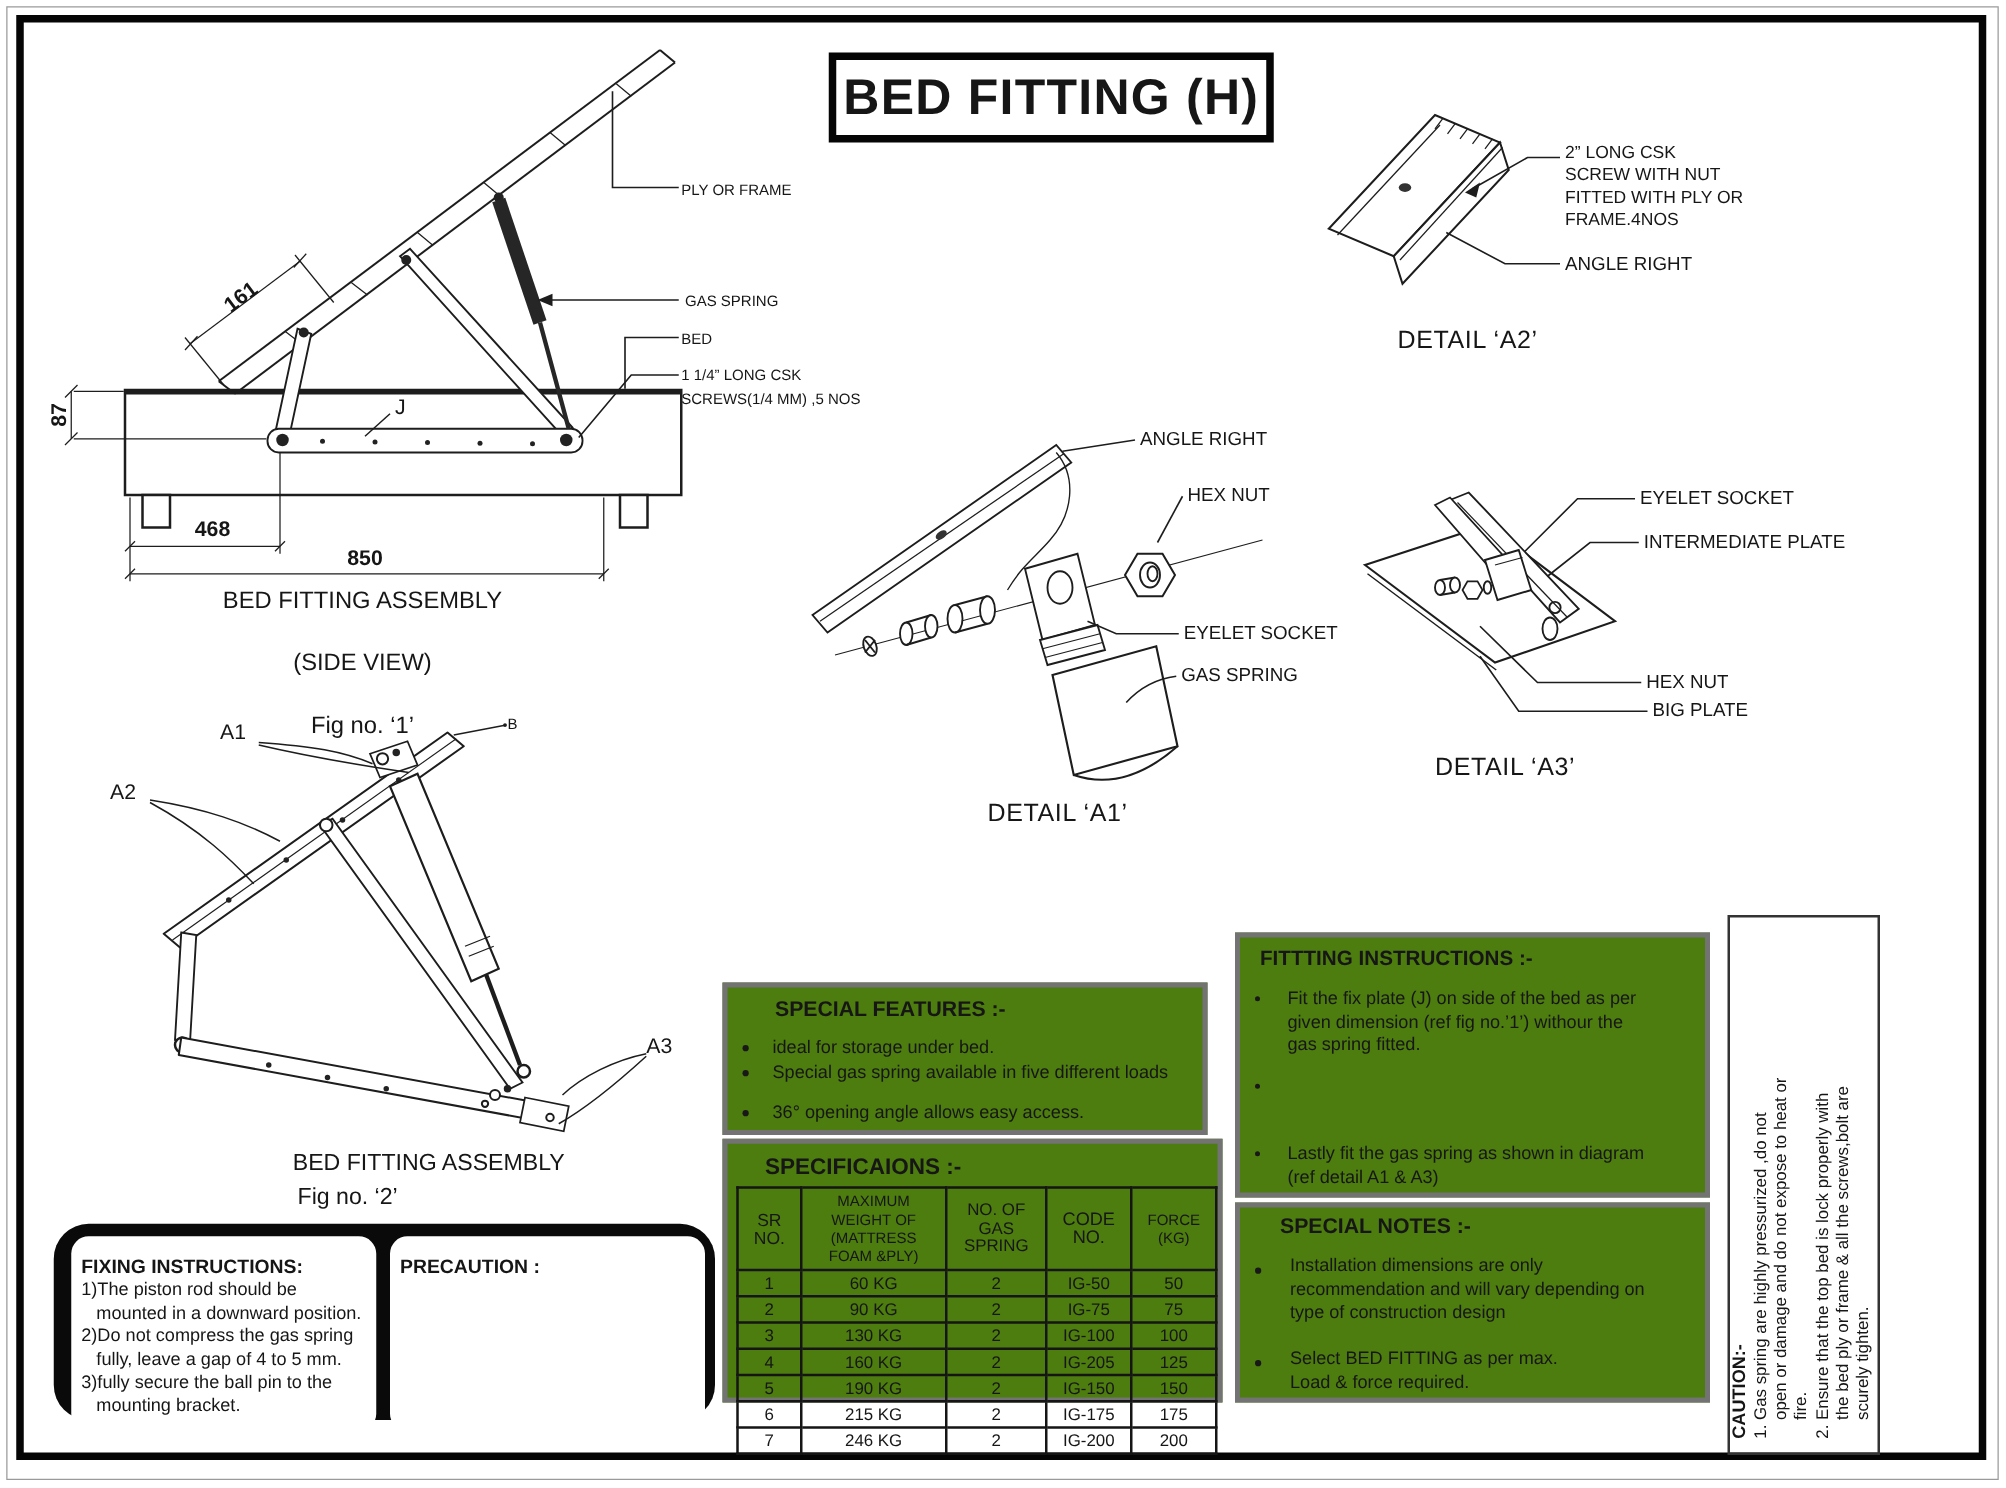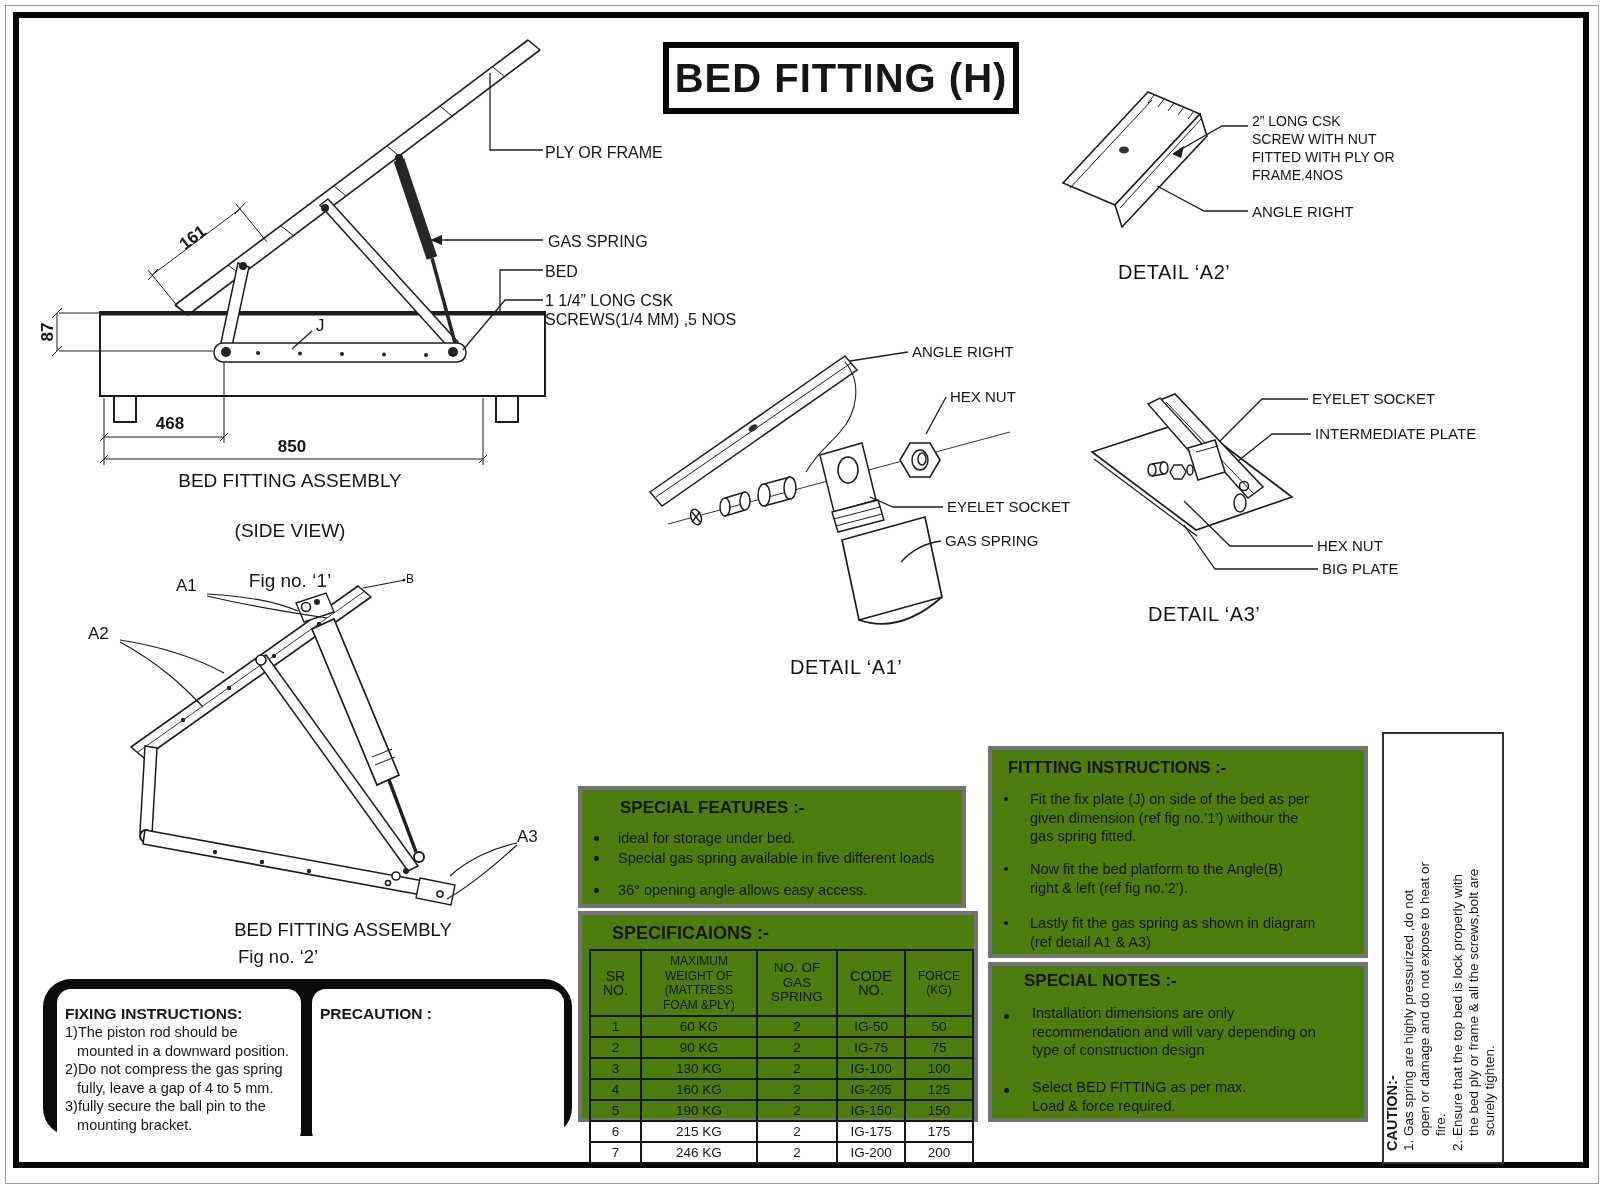--- a/index.html
+++ b/index.html
@@ -1,20 +1,20 @@
 <!DOCTYPE html>
 <html><head>
 <meta charset="utf-8">
 <style>
   html,body{margin:0;padding:0;background:#fff;}
   body{width:1605px;height:1190px;position:relative;font-family:"Liberation Sans",sans-serif;color:#161616;overflow:hidden;}
   .border-outer{position:absolute;left:5px;top:5px;right:6px;bottom:6px;border:1.5px solid #9a9a9a;}
   .border-inner{position:absolute;left:13px;top:12px;right:16px;bottom:22px;border:6px solid #050505;}
   .abs{position:absolute;}
-  .lbl{position:absolute;font-size:16px;white-space:pre-line;line-height:19px;}
+  .lbl{position:absolute;font-size:12px;white-space:pre-line;line-height:19px;}
   .lbl-sm{position:absolute;font-size:15px;white-space:pre-line;line-height:18px;}
   .cap{position:absolute;font-size:19px;text-align:center;line-height:25px;white-space:pre-line;}
   .cap2{position:absolute;font-size:20px;letter-spacing:.5px;}
   .dim{position:absolute;font-weight:bold;font-size:17px;text-align:center;}
   .titlebox{position:absolute;left:663px;top:42px;width:344px;height:60px;border:6px solid #050505;display:flex;align-items:center;justify-content:center;}
   .titlebox span{font-weight:bold;font-size:40px;letter-spacing:1px;}
   .panel{position:absolute;border:4px solid #737373;background:#4d7c0f;}
   .panel-title{font-weight:bold;font-size:17px;}
   .bullet{position:absolute;width:5px;height:5px;border-radius:50%;background:#181818;}
   .btxt{position:absolute;font-size:14.5px;line-height:18.5px;white-space:pre-line;}
@@ -291,21 +291,21 @@
 SCREW WITH NUT
 FITTED WITH PLY OR
 FRAME.4NOS</div>
 <div class="lbl-sm" style="left:1252px;top:203px;">ANGLE RIGHT</div>
 <div class="cap2" style="left:1118px;top:261px;">DETAIL ‘A2’</div>
 
 <div class="lbl-sm" style="left:912px;top:343px;">ANGLE RIGHT</div>
 <div class="lbl-sm" style="left:950px;top:388px;">HEX NUT</div>
 <div class="lbl-sm" style="left:947px;top:498px;">EYELET SOCKET</div>
 <div class="lbl-sm" style="left:945px;top:532px;">GAS SPRING</div>
-<div class="cap2" style="left:790px;top:656px;">DETAIL ‘A1’</div>
+<div class="cap2" style="left:790px;top:640px;">DETAIL ‘A1’</div>
 
 <div class="lbl-sm" style="left:1312px;top:390px;">EYELET SOCKET</div>
 <div class="lbl-sm" style="left:1315px;top:425px;">INTERMEDIATE PLATE</div>
 <div class="lbl-sm" style="left:1317px;top:537px;">HEX NUT</div>
 <div class="lbl-sm" style="left:1322px;top:560px;">BIG PLATE</div>
 <div class="cap2" style="left:1148px;top:603px;">DETAIL ‘A3’</div>
 
 <div class="panel" style="left:578px;top:786px;width:380px;height:114px;">
   <div class="abs panel-title" style="left:38px;top:8px;">SPECIAL FEATURES :-</div>
   <span class="bullet" style="left:12px;top:46px;"></span>
@@ -393,22 +393,20 @@
   </div>
 </div>
 
 <div class="panel" style="left:988px;top:746px;width:372px;height:204px;">
   <div class="abs panel-title" style="left:16px;top:8px;font-size:16.5px;">FITTTING INSTRUCTIONS :-</div>
   <span class="bullet" style="left:12px;top:47px;width:4px;height:4px;"></span>
   <div class="btxt" style="left:38px;top:40px;width:326px;">Fit the fix plate (J) on side of the bed as per
 given dimension (ref fig no.’1’) withour the
 gas spring fitted.</div>
   <span class="bullet" style="left:12px;top:117px;width:4px;height:4px;"></span>
-  <div class="btxt" style="left:38px;top:110px;width:326px;">Now fit the bed platform to the Angle(B)
-right &amp; left (ref fig no.’2’).</div>
   <span class="bullet" style="left:12px;top:171px;width:4px;height:4px;"></span>
   <div class="btxt" style="left:38px;top:164px;width:326px;">Lastly fit the gas spring as shown in diagram
 (ref detail A1 &amp; A3)</div>
 </div>
 
 <div class="panel" style="left:988px;top:962px;width:372px;height:152px;">
   <div class="abs panel-title" style="left:32px;top:5px;">SPECIAL NOTES :-</div>
   <span class="bullet" style="left:12px;top:48px;"></span>
   <div class="btxt" style="left:40px;top:38px;width:322px;">Installation dimensions are only
 recommendation and will vary depending on

